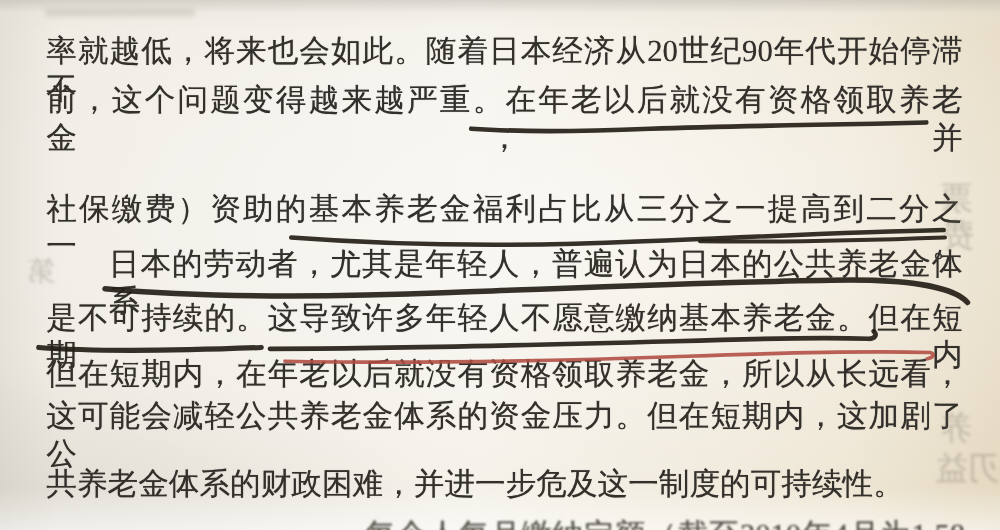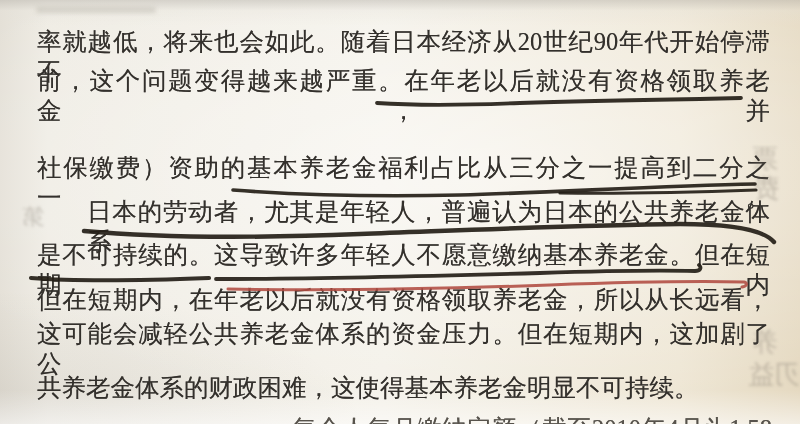--- a/index.html
+++ b/index.html
@@ -42,21 +42,21 @@
 
   <div class="topsmudge"></div>
 
   <div class="line" style="top:27px">率就越低，将来也会如此。随着日本经济从20世纪90年代开始停滞不</div>
   <div class="line" style="top:66px">前，这个问题变得越来越严重。在年老以后就没有资格领取养老金，并</div>
   <div class="line" style="top:153px">社保缴费）资助的基本养老金福利占比从三分之一提高到二分之一。</div>
   <div class="line indent" style="top:197px">日本的劳动者，尤其是年轻人，普遍认为日本的公共养老金体系</div>
   <div class="line" style="top:240px">是不可持续的。这导致许多年轻人不愿意缴纳基本养老金。但在短期内</div>
   <div class="line" style="top:285px">但在短期内，在年老以后就没有资格领取养老金，所以从长远看，</div>
   <div class="line" style="top:319px">这可能会减轻公共养老金体系的资金压力。但在短期内，这加剧了公</div>
-  <div class="line nojust" style="top:373px">共养老金体系的财政困难，这使得基本养老金明显不可持续。</div>
+  <div class="line nojust" style="top:373px">共养老金体系的财政困难，并进一步危及这一制度的可持续性。</div>
   <div class="line clipped" style="top:414px">每个人每月缴纳定额（截至2010年4月为1.58万</div>
 
   <span class="ghost" style="left:752px;top:146px">票</span>
   <span class="ghost" style="left:754px;top:176px">费</span>
   <span class="ghost" style="left:752px;top:330px">养</span>
   <span class="ghost" style="left:748px;top:362px">刃益</span>
   <span class="ghost" style="left:22px;top:206px;font-size:22px">第</span>
 
   <svg class="ink-overlay" width="800" height="424" viewBox="0 0 800 424">
 

